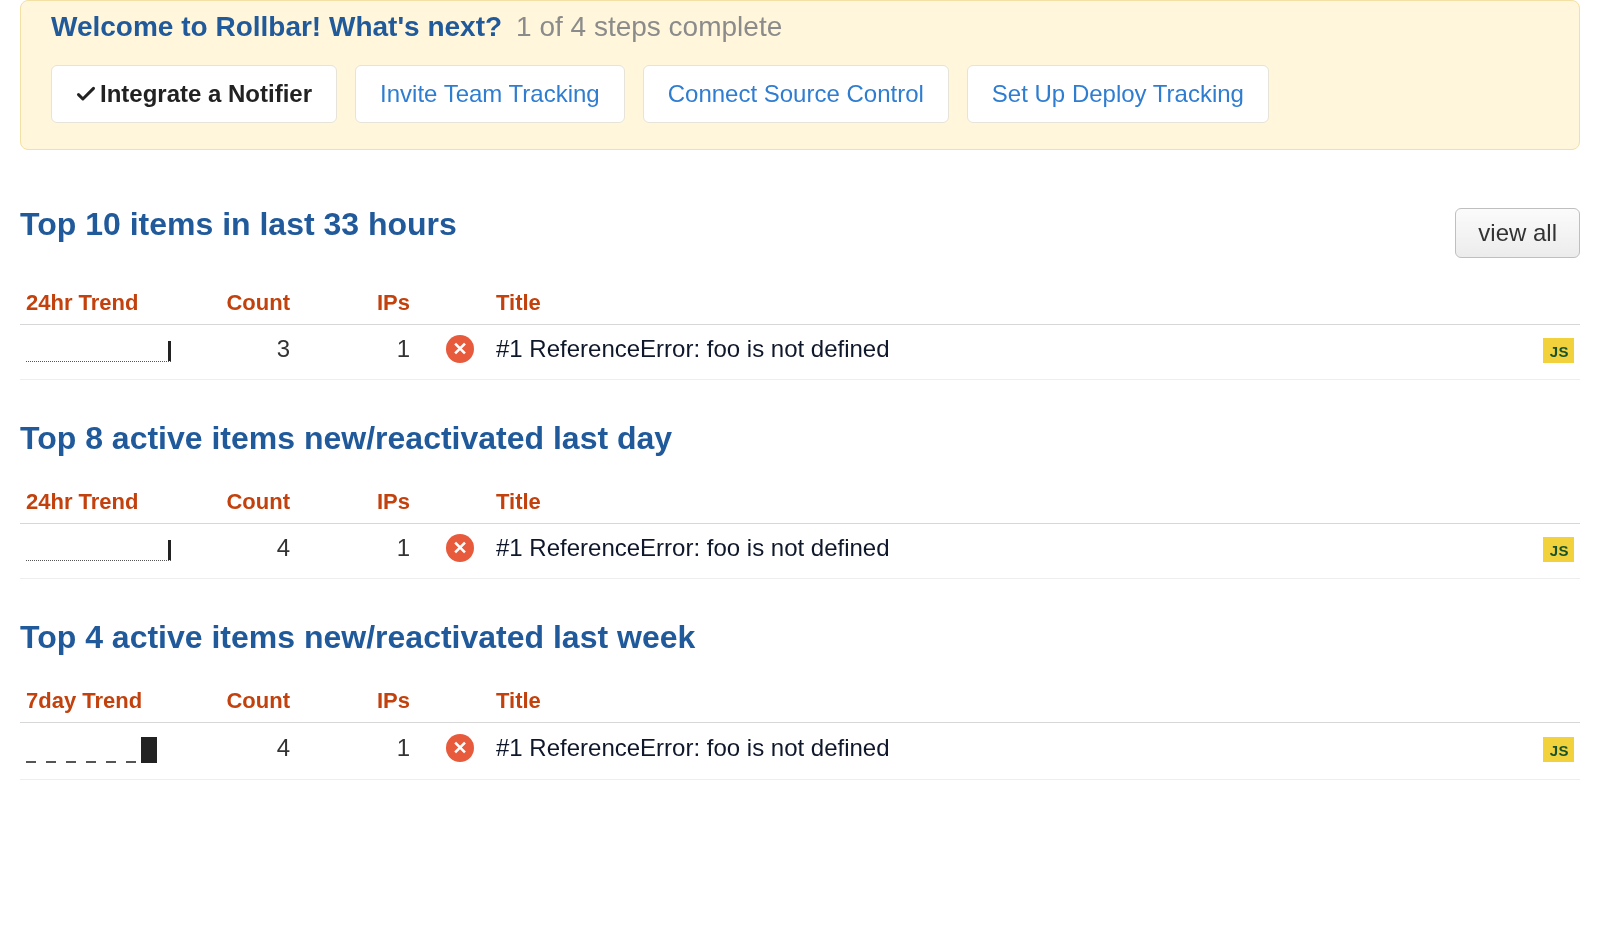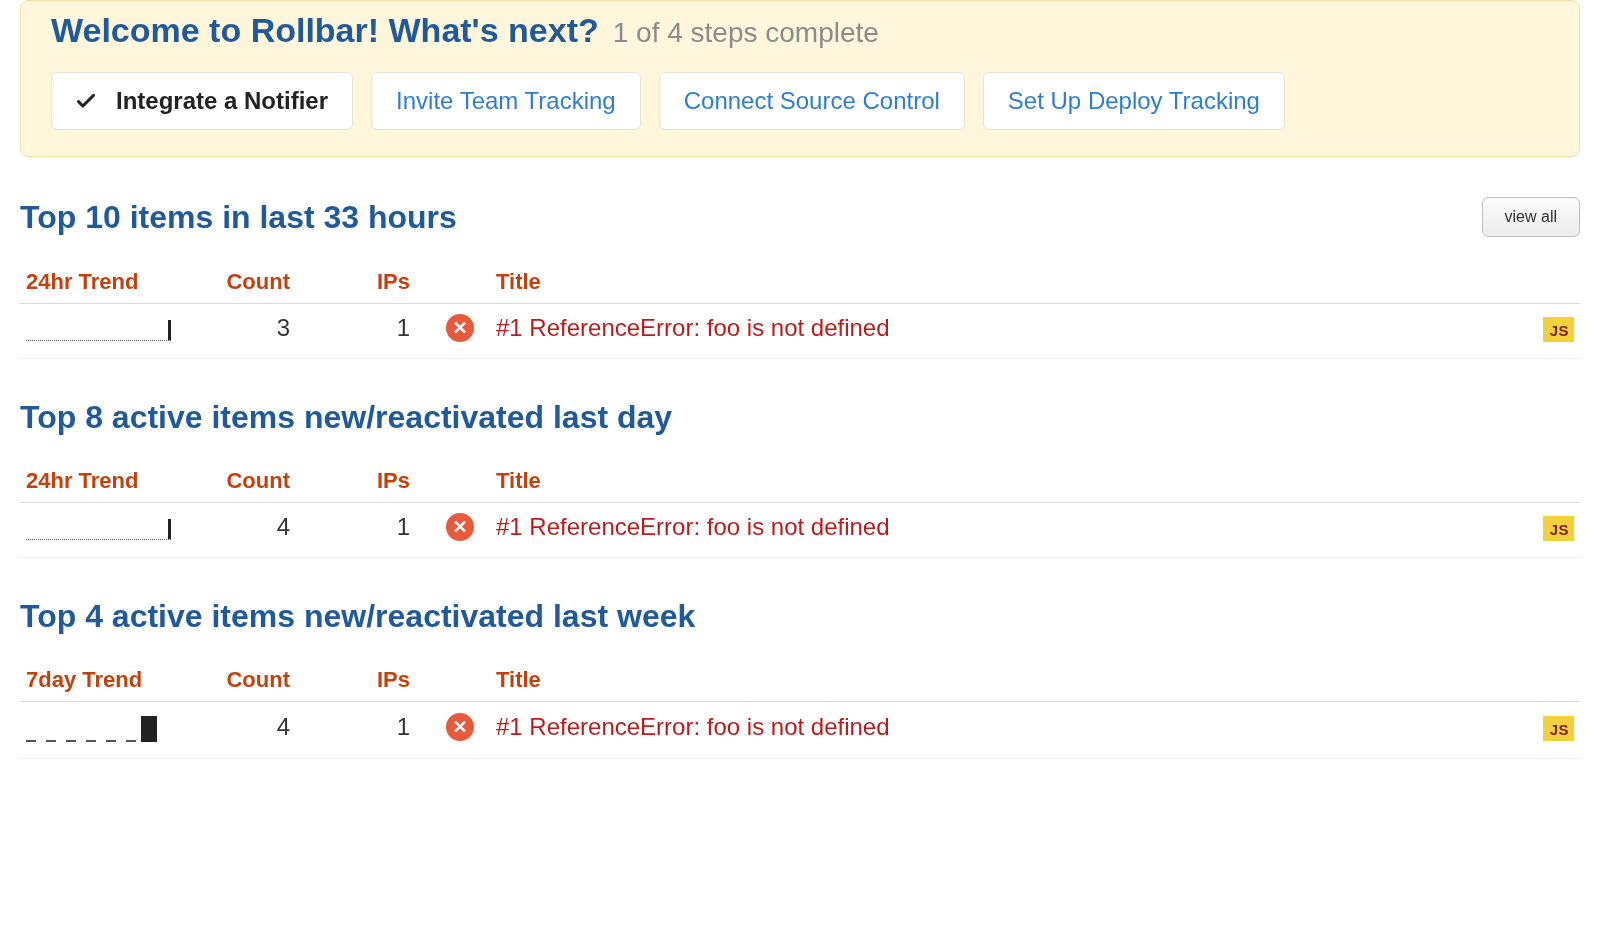--- a/index.html
+++ b/index.html
@@ -16,68 +16,69 @@
   
   .banner {
     background: #fff6db;
     border: 1px solid #f3e0a5;
     border-radius: 8px;
     margin: 0 20px;
     padding: 10px 30px 26px 30px;
   }
   .banner-head { display: flex; align-items: baseline; gap: 14px; }
   .banner-title {
-    font-size: 34px;
+    font-size: 28px;
     font-weight: 700;
     color: #215a9b;
     margin: 0;
   }
   .banner-sub {
     font-size: 28px;
     color: #8b8b8b;
     font-weight: 400;
   }
   .step-pills { display: flex; gap: 18px; margin-top: 22px; }
   .pill {
     background: #fff;
     border: 1px solid #e6e3d8;
     border-radius: 6px;
     padding: 14px 24px;
     font-size: 24px;
     color: #2f7dd1;
     cursor: pointer;
     display: flex;
     align-items: center;
-    gap: 20px;
+    gap: 4px;
   }
   .pill.done { color: #222; font-weight: 700; }
   .check-icon { display:inline-block; width:20px; }
   .check-icon svg { width:20px; height:20px; display:block; }
 
   
   .section { margin: 40px 20px 0 20px; }
   .section-head {
     display: flex;
     align-items: center;
     justify-content: space-between;
   }
   .section-title {
     font-size: 32px;
     font-weight: 700;
     color: #215a9b;
     margin: 0;
   }
   .view-all-btn {
-    font-size: 16px;
+    font-size: 24px;
     color: #333;
     background: linear-gradient(#fbfbfb,#ececec);
     border: 1px solid #bfbfbf;
     border-radius: 6px;
     padding: 10px 22px;
     cursor: pointer;
+    margin-top: 18px;
   }
 
   
   .tbl { margin-top: 24px; }
   .thead, .trow {
     display: grid;
     grid-template-columns: 170px 110px 110px 40px 1fr 60px;
     align-items: center;
     column-gap: 10px;
   }
@@ -88,21 +89,21 @@
     padding: 8px 6px;
     border-bottom: 1px solid #d7d7d7;
   }
   .th-count, .th-ips { text-align: right; padding-right: 26px;}
   .trow {
     font-size: 24px;
     padding: 10px 6px 16px 6px;
     border-bottom: 1px solid #eee;
   }
   .cell-count, .cell-ips { text-align: right; padding-right: 26px; color:#333; }
-  .cell-title a { color:#b91c1c; text-decoration:none; }
+  .cell-title a { color:#0f172a; text-decoration:none; }
   .cell-lang { text-align:right; }
 
   
   .spark {
     width: 145px; height: 26px;
     border-bottom: 1px dotted #555;
     position: relative;
   }
   .spark::after{
     content:"";
@@ -129,21 +130,21 @@
     width:28px;height:28px;border-radius:50%;
     background:#e85a3c;
     display:flex;align-items:center;justify-content:center;
     color:#fff;font-weight:700;font-size:18px;line-height:1;
   }
 
   
   .js-badge{
     display:inline-block;
     background:#f2d23c;
-    color:#7f1d1d;
+    color:#14532d;
     font-weight:700;
     font-size:15px;
     padding:5px 5px 3px 7px;
     letter-spacing:0.5px;
   }
 </style>
 </head>
 <body>
 
 <div class="banner">

